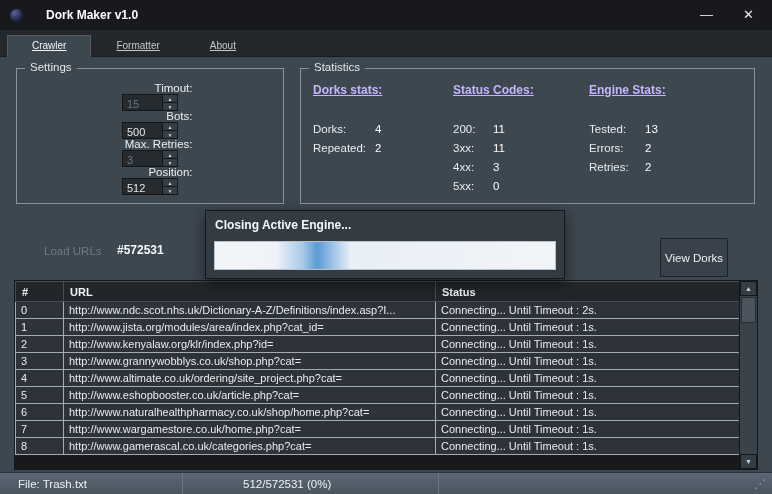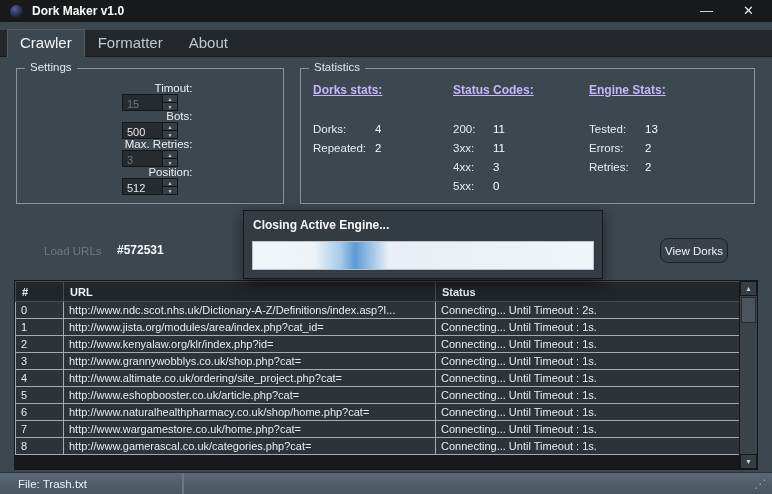--- a/index.html
+++ b/index.html
@@ -3,31 +3,31 @@
 <meta charset="utf-8">
 <style>
   * { box-sizing: border-box; margin: 0; padding: 0; cursor: default; }
   html,body { width:772px; height:494px; background:#101214; }
   .window {
     position: relative; width:772px; height:494px; overflow:hidden;
     background:#3d4750; font-family:"Liberation Sans","DejaVu Sans",sans-serif;
     color:#e9ecef; font-size:11.5px;
   }
   
-  .titlebar { position:absolute; top:0; left:0; right:0; height:22px; background:#17191c;
-    display:flex; align-items:center; padding:0 10px; }
+  .titlebar { position:absolute; top:0; left:0; right:0; height:30px; background:#17191c;
+    display:flex; align-items:center; padding:0 10px;gap:14px; }
   .app-icon { width:13px; height:13px; border-radius:50%;
     background: radial-gradient(circle at 35% 30%, #55619f, #1a1f33 70%); margin-right:9px; }
   .title-text { font-weight:bold; font-size:12px; color:#fdfdfd; }
   .win-controls { margin-left:auto; display:flex; gap:30px; padding-right:8px; }
   .win-btn { color:#e8eaec; font-size:13px; line-height:30px; }
   
   .tabbar { position:absolute; top:30px; left:0; right:0; height:27px; background:#24282d;
     display:flex; align-items:flex-end; padding-left:7px; border-bottom:1px solid #1a1d20; }
-  .tab { padding:4px 12px 5px; font-size:15px; color:#c2c8cc; border:1px solid transparent; border-bottom:none; }
+  .tab { padding:4px 24px 5px; font-size:10px; color:#c2c8cc; border:1px solid transparent; border-bottom:none;text-decoration:underline; }
   .tab.active { background:#3d4750; color:#f4f6f7; border-color:#545c63; margin-bottom:-1px; padding-bottom:6px; }
   
   .groupbox { position:absolute; border:1px solid #8b929a; }
   .legend { position:absolute; top:-8px; left:8px; background:#3d4750; padding:0 5px;
     font-size:11.5px; color:#e2e6e9; }
   .settings-box { left:16px; top:68px; width:268px; height:136px; }
   .stats-box { left:300px; top:68px; width:455px; height:136px; }
   
   .fields { padding-top:13px; }
   .field-row { display:flex; align-items:center; height:21px; margin-bottom:7px;flex-direction:column; }
@@ -47,26 +47,26 @@
   .stats-col:nth-child(3){ width:160px; }
   .stats-heading { font-weight:bold; text-decoration:underline; font-size:12px; color:#c4b5fd; margin-bottom:23px; }
   .stats-row { display:flex; line-height:19px; font-size:11.5px; }
   .stats-col:nth-child(1) .stats-label{ width:62px; }
   .stats-col:nth-child(2) .stats-label{ width:40px; }
   .stats-col:nth-child(3) .stats-label{ width:56px; }
   .stats-value { color:#fbfcfd; }
   
   .load-urls { position:absolute; left:44px; top:245px; color:#6f7982; font-size:11.5px; }
   .url-count { position:absolute; left:117px; top:243px; color:#f6f8f9; font-weight:bold; font-size:12px; }
-  .view-dorks { position:absolute; left:660px; top:238px; width:68px; height:25px;
+  .view-dorks { position:absolute; left:660px; top:238px; width:68px; height:39px;
     background:#39424b; border:1px solid #1d2226; color:#eef1f3; font-size:11.5px;
-    display:flex; align-items:center; justify-content:center; border-radius:8px; }
+    display:flex; align-items:center; justify-content:center; border-radius:1px; }
   
   .overlay { position:absolute; left:205px; top:210px; width:360px; height:69px;
-    background:#333b43; border:1px solid #15181b; box-shadow:0 5px 14px rgba(0,0,0,.5); z-index:5;margin-left:38px; }
+    background:#333b43; border:1px solid #15181b; box-shadow:0 5px 14px rgba(0,0,0,.5); z-index:5; }
   .overlay-msg { font-weight:bold; font-size:12px; color:#f6f8fa; padding:7px 9px; }
   .progress-track { position:absolute; left:8px; right:8px; top:30px; height:29px;
     background:linear-gradient(90deg,#f3f6f9,#e9eff6 45%,#f2f5f8); border:1px solid #b9c2cb; overflow:hidden; }
   .progress-blob { position:absolute; top:0; bottom:0; left:18%; width:22%;
     background:linear-gradient(90deg, rgba(120,170,220,0) 0%, #a8cbe9 35%, #5b9bd5 55%, rgba(120,170,220,0) 100%); }
   
   .table-region { position:absolute; left:14px; top:280px; width:744px; height:190px;
     background:#17191d; border:1px solid #15181b; }
   table { border-collapse:collapse; table-layout:fixed; width:725px; }
   col.c-idx{ width:48px; } col.c-url{ width:372px; } col.c-status{ width:305px; }
@@ -264,18 +264,19 @@
   <div class="overlay">
     <div class="overlay-msg">Closing Active Engine...</div>
     <div class="progress-track">
       <div class="progress-blob"></div>
     </div>
   </div>
 
   <div class="statusbar">
     <span class="sb-file">File: Trash.txt</span>
     <span class="sb-sep"></span>
+    <span class="sb-progress">512/572531 (0%)</span>
     <span class="sb-sep"></span>
     <span class="sb-fill"></span>
     <span class="grip">⋰</span>
   </div>
 
 </div>
 
 </body></html>

